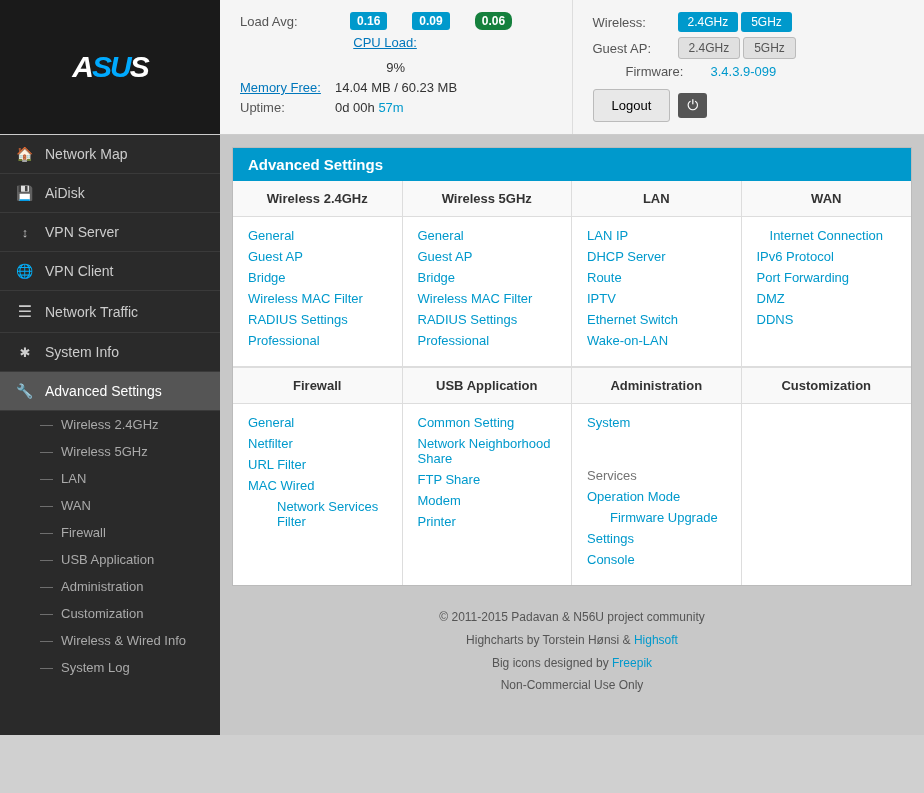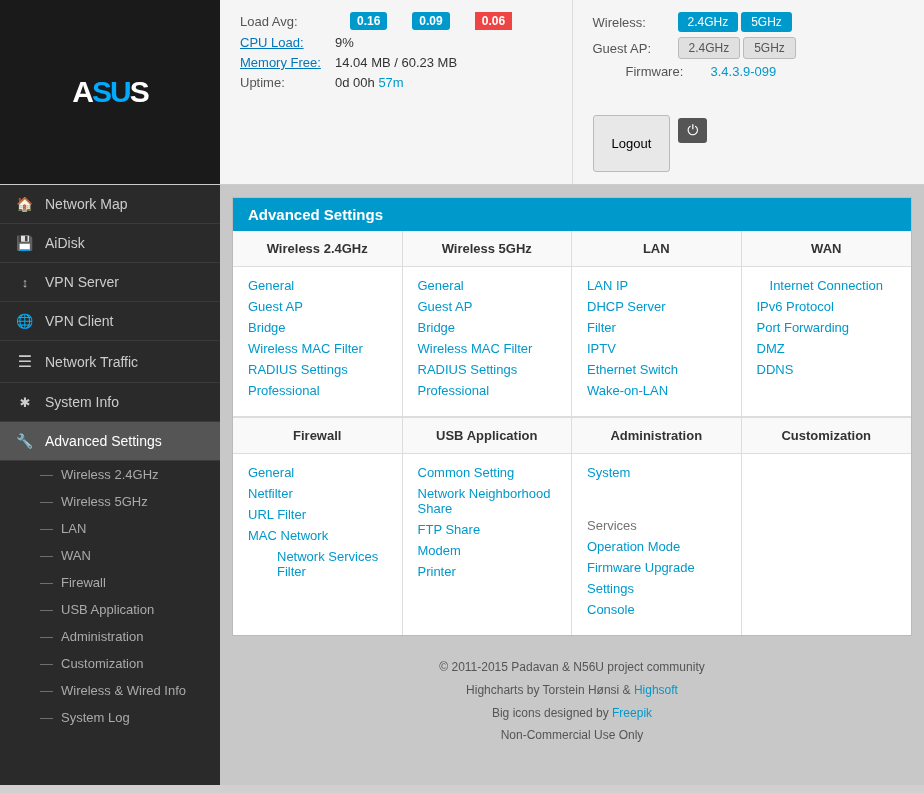--- a/index.html
+++ b/index.html
@@ -7,33 +7,33 @@
     .logo-area { width: 220px; background: #1a1a1a; display: flex; align-items: center; justify-content: center; padding: 15px; }
 
     .header-top { display: flex; align-items: stretch; }
   </style>
 </head>
 <body>
 
 <div class="header-top" style="display:flex; background:#f5f5f5; border-bottom:1px solid #ccc;">
 
   <div class="logo-area" style="width:220px; background:#1a1a1a; display:flex; align-items:center; justify-content:center; padding:15px;">
-    <div style="color:#fff; font-size:30px; font-weight:900; letter-spacing:-2px;">
+    <div style="color:#fff; font-size:30px; font-weight:900; font-style:italic; letter-spacing:-2px;">
       <span style="color:#fff;">A</span><span style="color:#00aaff;">SU</span><span style="color:#fff;">S</span>
     </div>
   </div>
 
   <div style="flex:1; padding:12px 20px; display:flex; flex-direction:column; gap:5px; border-right:1px solid #ddd;">
     <div style="display:flex; align-items:center; gap:25px;">
       <span style="color:#555; min-width:85px;">Load Avg:</span>
       <span style="background:#0099cc; color:#fff; padding:2px 7px; border-radius:3px; font-size:12px; font-weight:bold;">0.16</span>
       <span style="background:#0099cc; color:#fff; padding:2px 7px; border-radius:3px; font-size:12px; font-weight:bold;">0.09</span>
-      <span style="background:#ef4444; color:#fff; padding:2px 7px; border-radius:0; font-size:12px; font-weight:bold;">0.06</span>
-    </div>
-    <div style="display:flex; align-items:center; gap:10px;">
+      <span style="background:#15803d; color:#fff; padding:2px 7px; border-radius:7px; font-size:12px; font-weight:bold;">0.06</span>
+    </div>
+    <div style="display:flex; align-items:center; gap:10px;flex-direction:column;">
       <span style="color:#0077bb; min-width:85px; text-decoration:underline; cursor:pointer;">CPU Load:</span>
       <span style="color:#333;">9%</span>
     </div>
     <div style="display:flex; align-items:center; gap:10px;">
       <span style="color:#0077bb; min-width:85px; text-decoration:underline; cursor:pointer;">Memory Free:</span>
       <span style="color:#333;">14.04 MB / 60.23 MB</span>
     </div>
     <div style="display:flex; align-items:center; gap:10px;">
       <span style="color:#555; min-width:85px;">Uptime:</span>
       <span style="color:#333;">
@@ -55,21 +55,21 @@
       <div style="display:flex; gap:3px;">
         <button style="background:#e0e0e0; color:#555; border:1px solid #bbb; padding:3px 10px; border-radius:3px; cursor:pointer; font-size:12px;">2.4GHz</button>
         <button style="background:#e0e0e0; color:#555; border:1px solid #bbb; padding:3px 10px; border-radius:3px; cursor:pointer; font-size:12px;">5GHz</button>
       </div>
     </div>
     <div style="display:flex; align-items:center; gap:10px;margin-left:33px;">
       <span style="color:#555; min-width:75px;">Firmware:</span>
       <span style="color:#0099cc;">3.4.3.9-099</span>
     </div>
     <div style="display:flex; align-items:center; gap:8px; margin-top:5px;">
-      <button style="background:#e8e8e8; border:1px solid #bbb; padding:20px 18px; border-radius:3px; cursor:pointer; font-size:13px;margin-top:26px;">Logout</button>
+      <button style="background:#e8e8e8; border:1px solid #bbb; padding:8px 18px; border-radius:3px; cursor:pointer; font-size:13px;">Logout</button>
       <button style="background:#555; border:none; color:#fff; padding:4px 9px; border-radius:3px; cursor:pointer; font-size:14px;">⏻</button>
     </div>
   </div>
 </div>
 
 <div style="display:flex; background:#c8c8c8; min-height:600px;">
 
   <div style="width:220px; background:#2a2a2a; color:#ccc; flex-shrink:0;">
 
     <div style="display:flex; align-items:center; gap:10px; padding:11px 15px; cursor:pointer; border-bottom:1px solid #3a3a3a; font-size:14px; color:#ccc;">
@@ -170,21 +170,21 @@
           <a style="display:block; color:#0099cc; text-decoration:none; padding:3px 0; font-size:13px; cursor:pointer;">General</a>
           <a style="display:block; color:#0099cc; text-decoration:none; padding:3px 0; font-size:13px; cursor:pointer;">Guest AP</a>
           <a style="display:block; color:#0099cc; text-decoration:none; padding:3px 0; font-size:13px; cursor:pointer;">Bridge</a>
           <a style="display:block; color:#0099cc; text-decoration:none; padding:3px 0; font-size:13px; cursor:pointer;">Wireless MAC Filter</a>
           <a style="display:block; color:#0099cc; text-decoration:none; padding:3px 0; font-size:13px; cursor:pointer;">RADIUS Settings</a>
           <a style="display:block; color:#0099cc; text-decoration:none; padding:3px 0; font-size:13px; cursor:pointer;">Professional</a>
         </div>
         <div style="padding:8px 15px 15px 15px; border-right:1px solid #ddd;">
           <a style="display:block; color:#0099cc; text-decoration:none; padding:3px 0; font-size:13px; cursor:pointer;">LAN IP</a>
           <a style="display:block; color:#0099cc; text-decoration:none; padding:3px 0; font-size:13px; cursor:pointer;">DHCP Server</a>
-          <a style="display:block; color:#0099cc; text-decoration:none; padding:3px 0; font-size:13px; cursor:pointer;">Filter</a>
+          <a style="display:block; color:#0099cc; text-decoration:none; padding:3px 0; font-size:13px; cursor:pointer;">Route</a>
           <a style="display:block; color:#0099cc; text-decoration:none; padding:3px 0; font-size:13px; cursor:pointer;">IPTV</a>
           <a style="display:block; color:#0099cc; text-decoration:none; padding:3px 0; font-size:13px; cursor:pointer;">Ethernet Switch</a>
           <a style="display:block; color:#0099cc; text-decoration:none; padding:3px 0; font-size:13px; cursor:pointer;">Wake-on-LAN</a>
         </div>
         <div style="padding:8px 15px 15px 15px;">
           <a style="display:block; color:#0099cc; text-decoration:none; padding:3px 0; font-size:13px; cursor:pointer;text-align:center;">Internet Connection</a>
           <a style="display:block; color:#0099cc; text-decoration:none; padding:3px 0; font-size:13px; cursor:pointer;">IPv6 Protocol</a>
           <a style="display:block; color:#0099cc; text-decoration:none; padding:3px 0; font-size:13px; cursor:pointer;">Port Forwarding</a>
           <a style="display:block; color:#0099cc; text-decoration:none; padding:3px 0; font-size:13px; cursor:pointer;">DMZ</a>
           <a style="display:block; color:#0099cc; text-decoration:none; padding:3px 0; font-size:13px; cursor:pointer;">DDNS</a>
@@ -196,35 +196,35 @@
         <div style="padding:10px 15px; text-align:center; font-weight:bold; color:#333; border-right:1px solid #ddd; background:#f9f9f9;">USB Application</div>
         <div style="padding:10px 15px; text-align:center; font-weight:bold; color:#333; border-right:1px solid #ddd; background:#f9f9f9;">Administration</div>
         <div style="padding:10px 15px; text-align:center; font-weight:bold; color:#333; background:#f9f9f9;">Customization</div>
       </div>
 
       <div style="display:grid; grid-template-columns:1fr 1fr 1fr 1fr;">
         <div style="padding:8px 15px 15px 15px; border-right:1px solid #ddd;">
           <a style="display:block; color:#0099cc; text-decoration:none; padding:3px 0; font-size:13px; cursor:pointer;">General</a>
           <a style="display:block; color:#0099cc; text-decoration:none; padding:3px 0; font-size:13px; cursor:pointer;">Netfilter</a>
           <a style="display:block; color:#0099cc; text-decoration:none; padding:3px 0; font-size:13px; cursor:pointer;">URL Filter</a>
-          <a style="display:block; color:#0099cc; text-decoration:none; padding:3px 0; font-size:13px; cursor:pointer;">MAC Network</a>
+          <a style="display:block; color:#0099cc; text-decoration:none; padding:3px 0; font-size:13px; cursor:pointer;">MAC Wired</a>
           <a style="display:block; color:#0099cc; text-decoration:none; padding:3px 0; font-size:13px; cursor:pointer;margin-left:29px;">Network Services Filter</a>
         </div>
         <div style="padding:8px 15px 15px 15px; border-right:1px solid #ddd;">
           <a style="display:block; color:#0099cc; text-decoration:none; padding:3px 0; font-size:13px; cursor:pointer;">Common Setting</a>
           <a style="display:block; color:#0099cc; text-decoration:none; padding:3px 0; font-size:13px; cursor:pointer;">Network Neighborhood Share</a>
           <a style="display:block; color:#0099cc; text-decoration:none; padding:3px 0; font-size:13px; cursor:pointer;">FTP Share</a>
           <a style="display:block; color:#0099cc; text-decoration:none; padding:3px 0; font-size:13px; cursor:pointer;">Modem</a>
           <a style="display:block; color:#0099cc; text-decoration:none; padding:3px 0; font-size:13px; cursor:pointer;">Printer</a>
         </div>
         <div style="padding:8px 15px 15px 15px; border-right:1px solid #ddd;">
           <a style="display:block; color:#0099cc; text-decoration:none; padding:3px 0; font-size:13px; cursor:pointer;">System</a>
           <a style="display:block; color:#737373; text-decoration:none; padding:3px 0; font-size:13px; cursor:pointer;margin-top:32px;">Services</a>
           <a style="display:block; color:#0099cc; text-decoration:none; padding:3px 0; font-size:13px; cursor:pointer;">Operation Mode</a>
-          <a style="display:block; color:#0099cc; text-decoration:none; padding:3px 0; font-size:13px; cursor:pointer;">Firmware Upgrade</a>
+          <a style="display:block; color:#0099cc; text-decoration:none; padding:3px 0; font-size:13px; cursor:pointer;margin-left:23px;">Firmware Upgrade</a>
           <a style="display:block; color:#0099cc; text-decoration:none; padding:3px 0; font-size:13px; cursor:pointer;">Settings</a>
           <a style="display:block; color:#0099cc; text-decoration:none; padding:3px 0; font-size:13px; cursor:pointer;">Console</a>
         </div>
       </div>
     </div>
 
     <div style="text-align:center; padding:20px; color:#555; font-size:12px; line-height:1.9;">
       <div>© 2011-2015 Padavan &amp; N56U project community</div>
       <div>
         <span>Highcharts by Torstein Hønsi &amp; </span><a style="color:#0099cc;">Highsoft</a>

